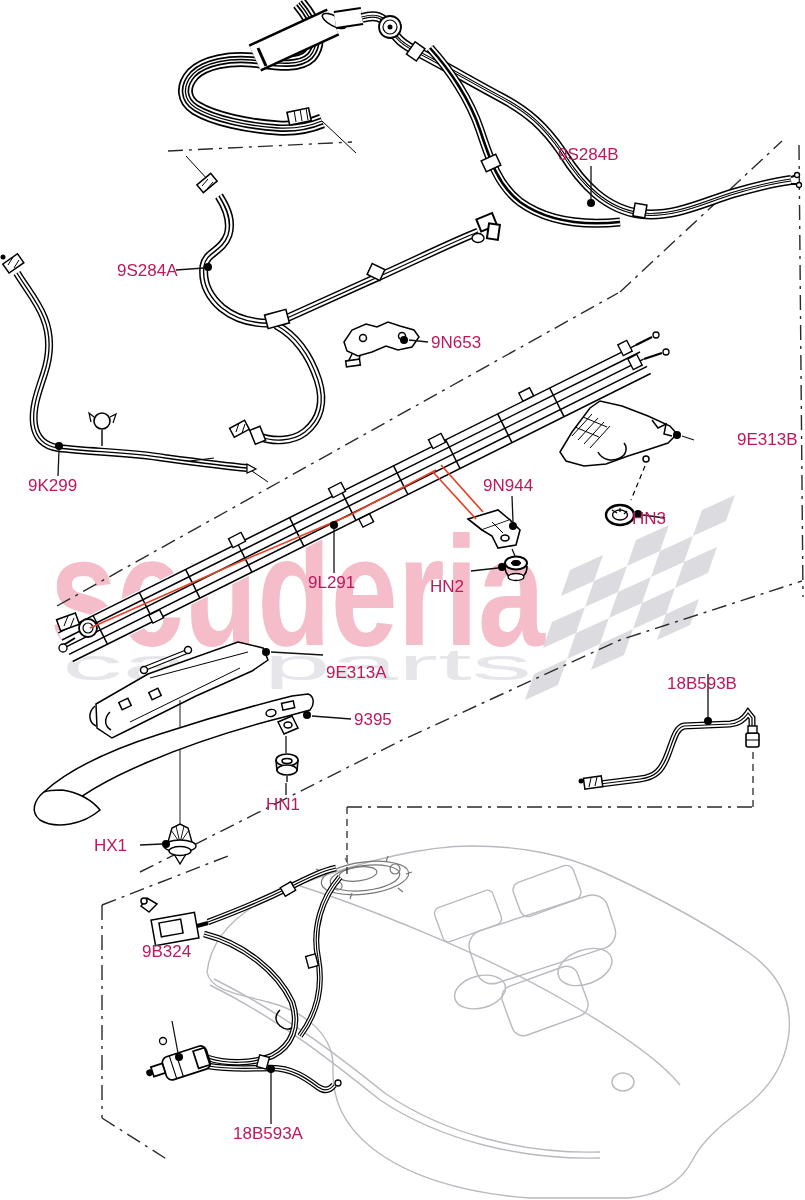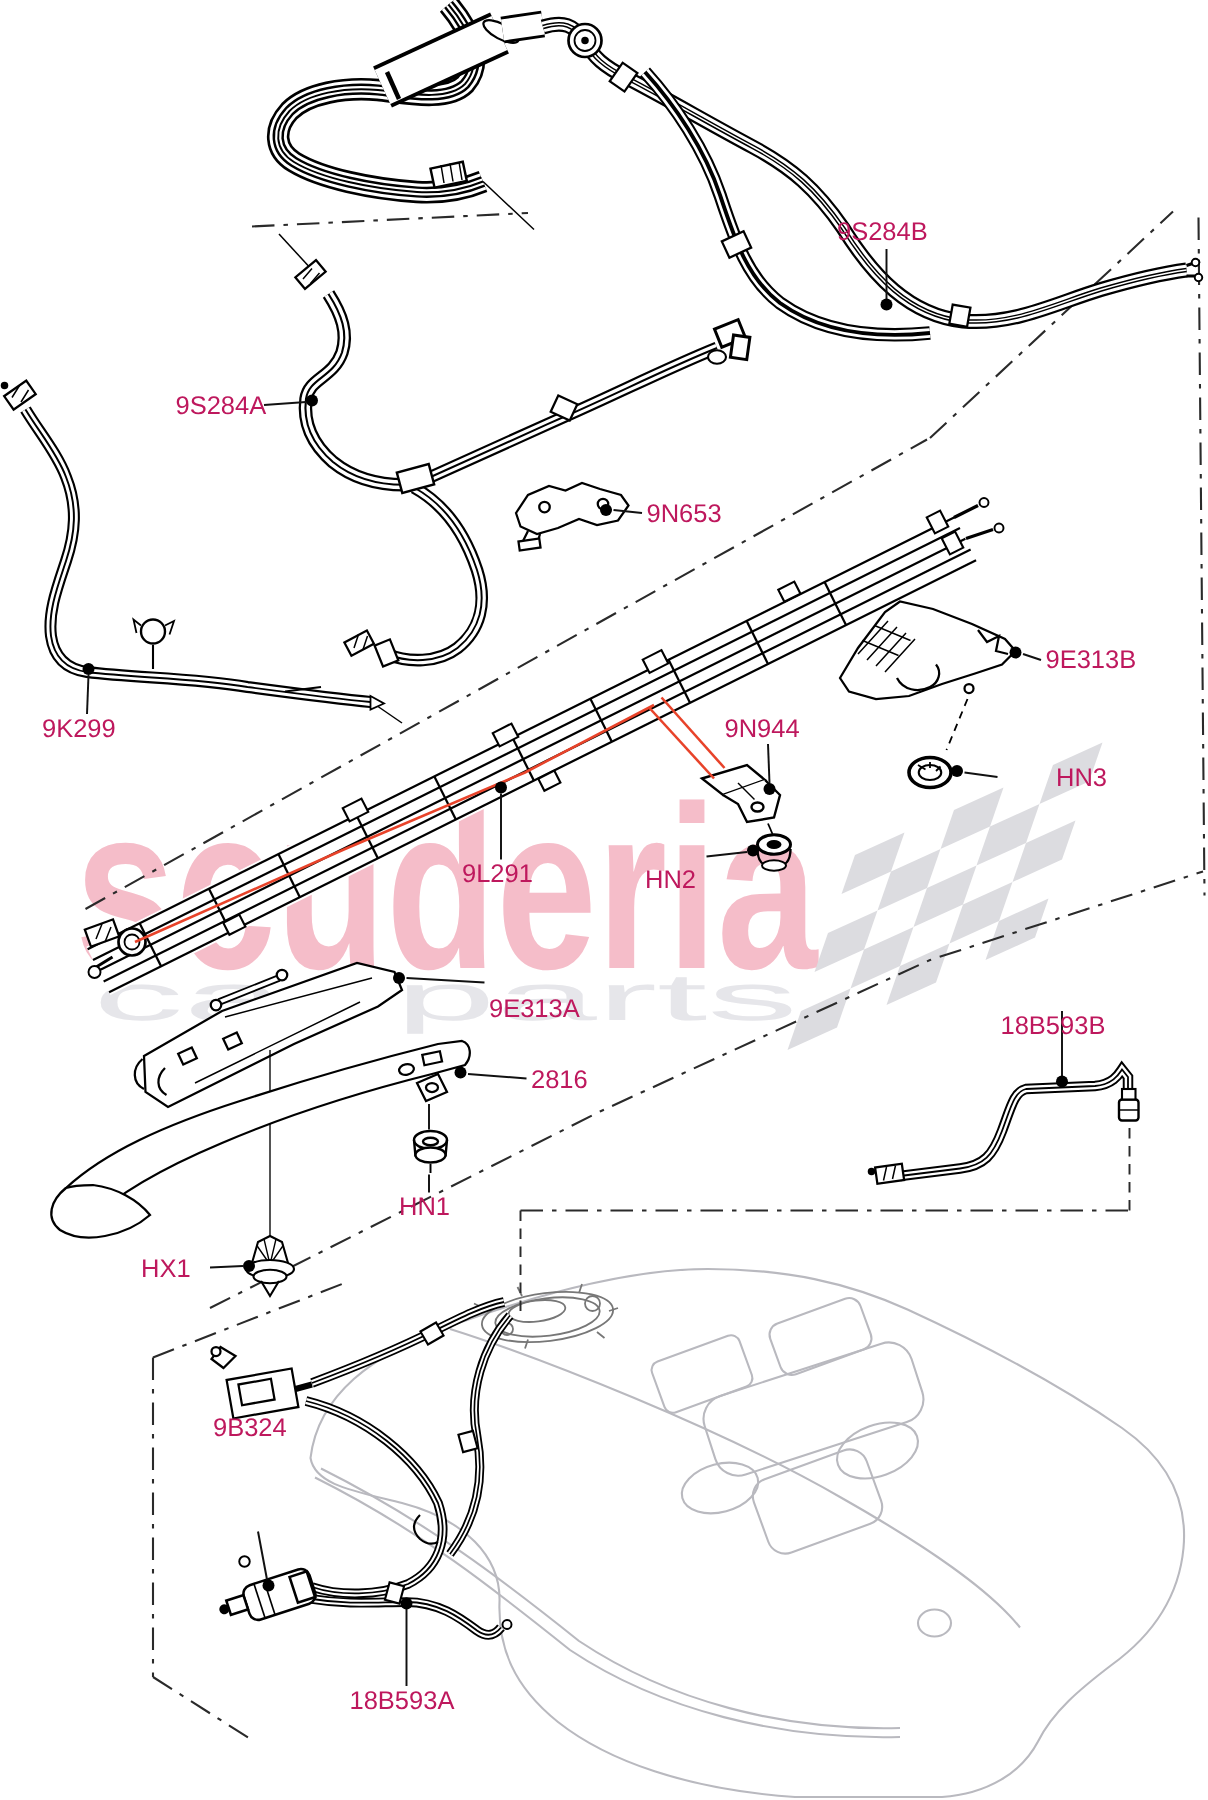--- a/index.html
+++ b/index.html
@@ -366,26 +366,26 @@
     <circle cx="166" cy="844" r="4"></circle>
         <circle cx="179" cy="1057" r="4"></circle>
     <circle cx="271" cy="1069" r="4"></circle>
   </g>
 </svg>
 
 <div class="part-label" style="left:558px;top:146px">9S284B</div>
 <div class="part-label" style="left:117px;top:262px">9S284A</div>
 <div class="part-label" style="left:431px;top:334px">9N653</div>
 <div class="part-label" style="left:28px;top:477px">9K299</div>
-<div class="part-label" style="left:697px;top:431px">9E313B</div>
+<div class="part-label" style="left:737px;top:431px">9E313B</div>
 <div class="part-label" style="left:483px;top:477px">9N944</div>
-<div class="part-label" style="left:704px;top:510px">HN3</div>
+<div class="part-label" style="left:632px;top:510px">HN3</div>
 <div class="part-label" style="left:430px;top:578px">HN2</div>
 <div class="part-label" style="left:308px;top:574px">9L291</div>
 <div class="part-label" style="left:326px;top:664px">9E313A</div>
 <div class="part-label" style="left:667px;top:675px">18B593B</div>
-<div class="part-label" style="left:354px;top:711px">2816</div>
+<div class="part-label" style="left:354px;top:711px">9395</div>
 <div class="part-label" style="left:266px;top:796px">HN1</div>
 <div class="part-label" style="left:94px;top:837px">HX1</div>
 <div class="part-label" style="left:142px;top:943px">9B324</div>
 <div class="part-label" style="left:233px;top:1125px">18B593A</div>
 
 </div>
 
 </body></html>

